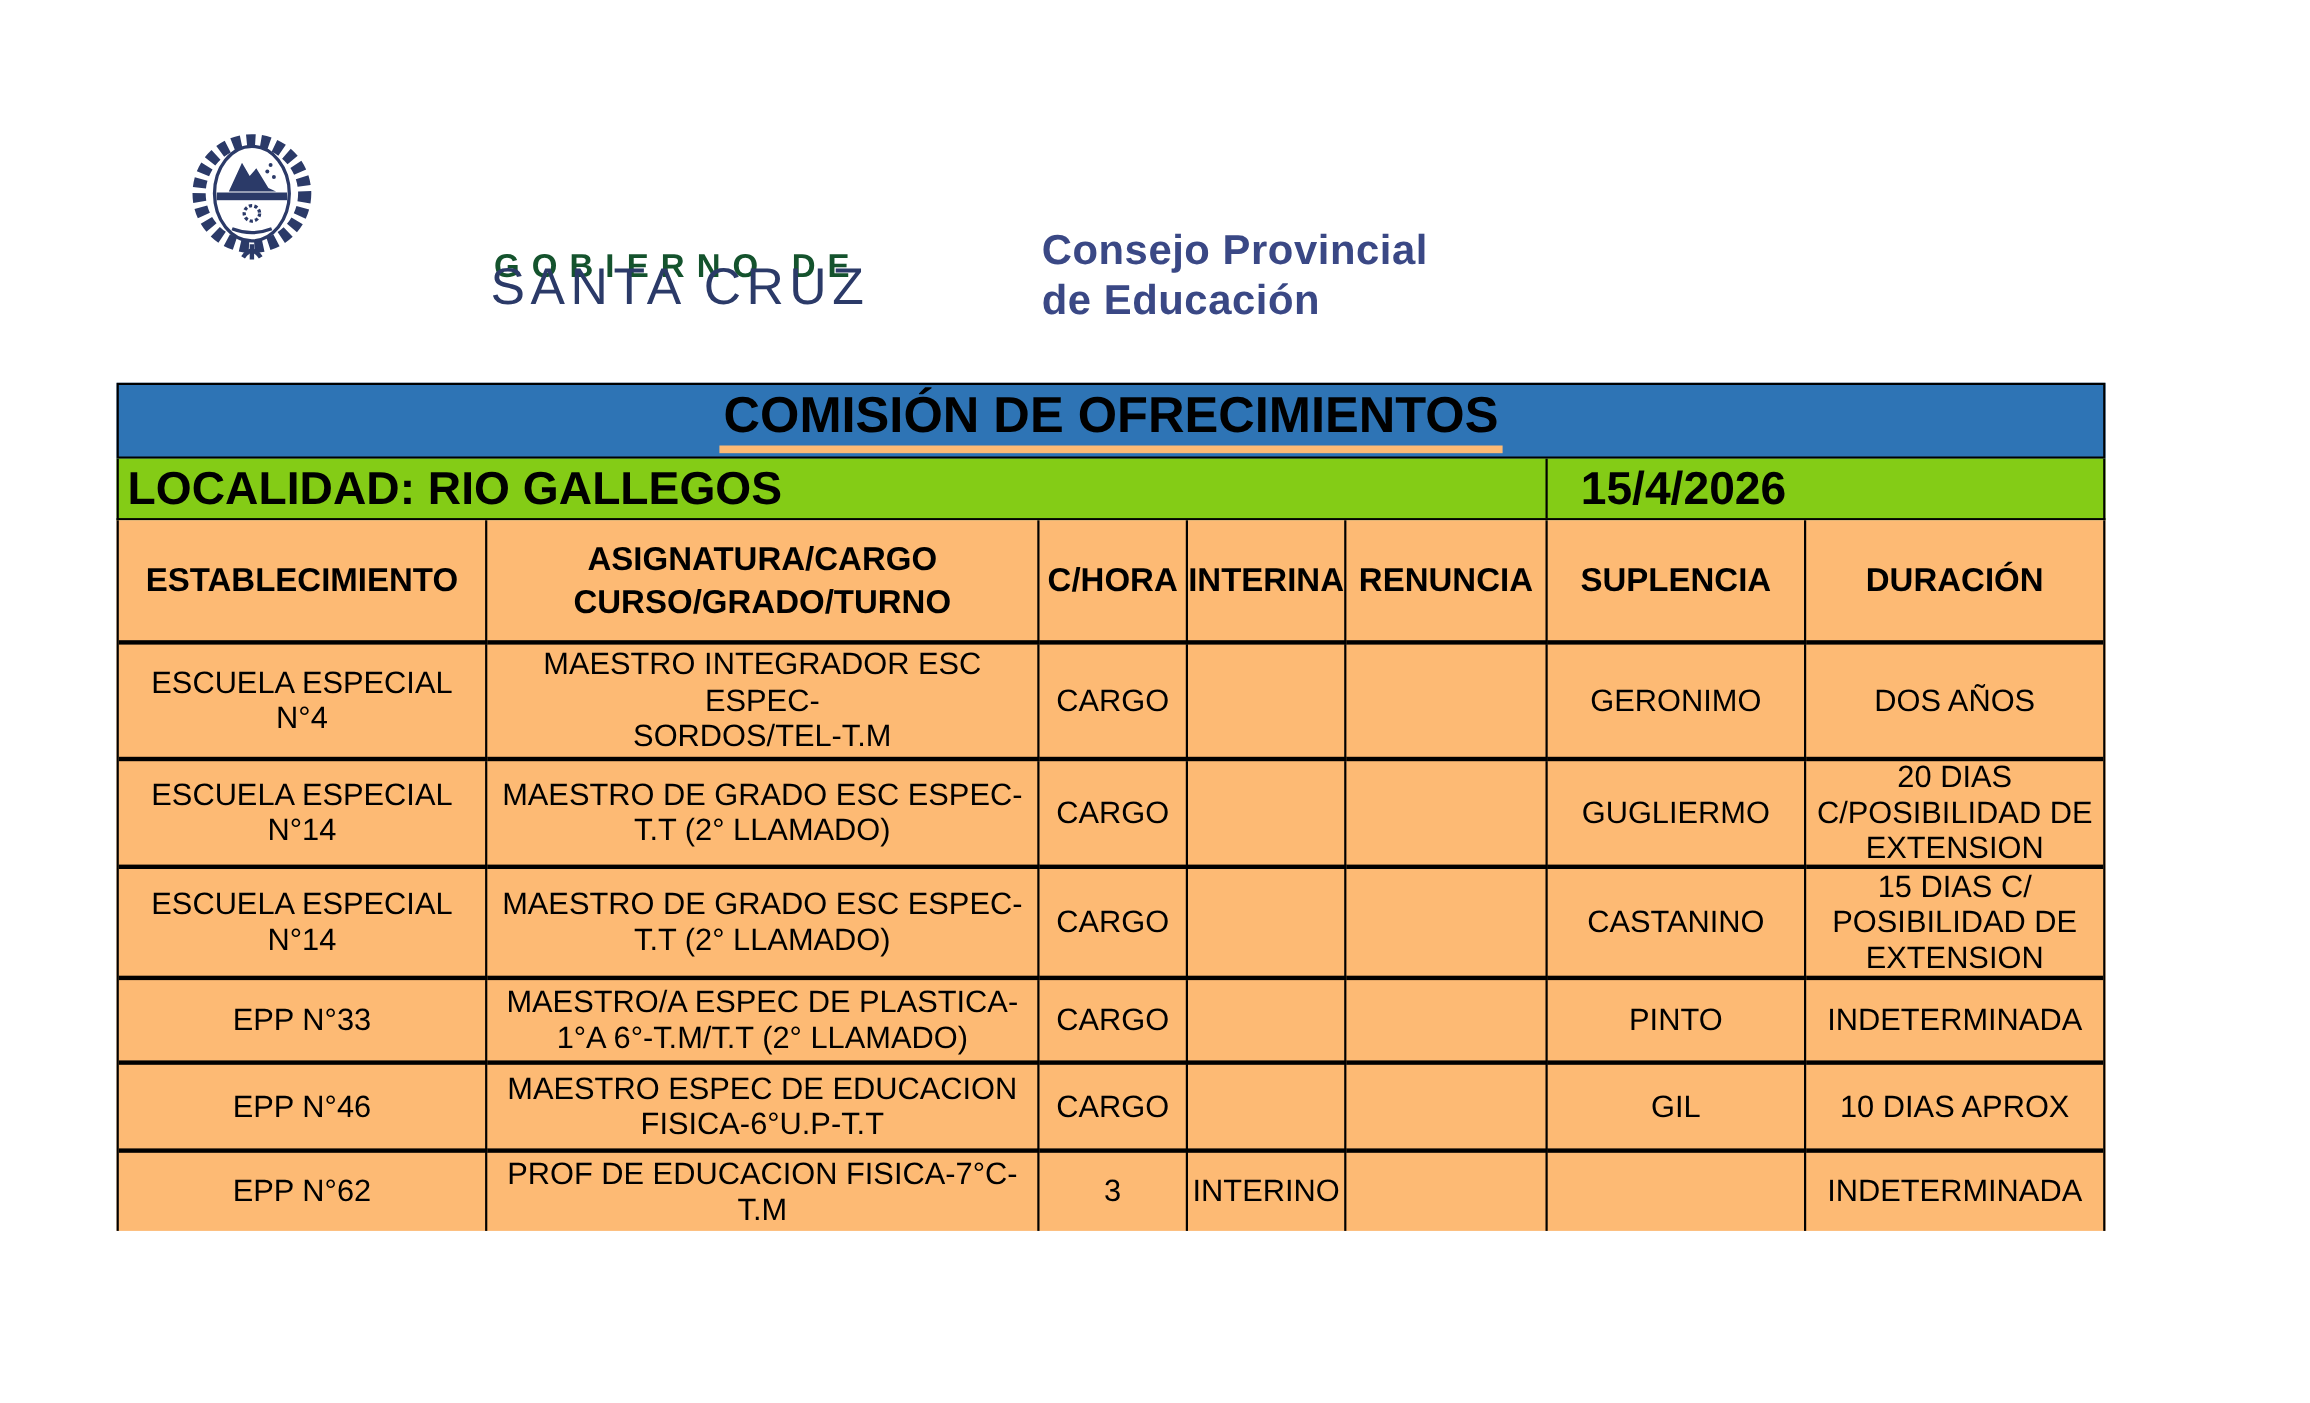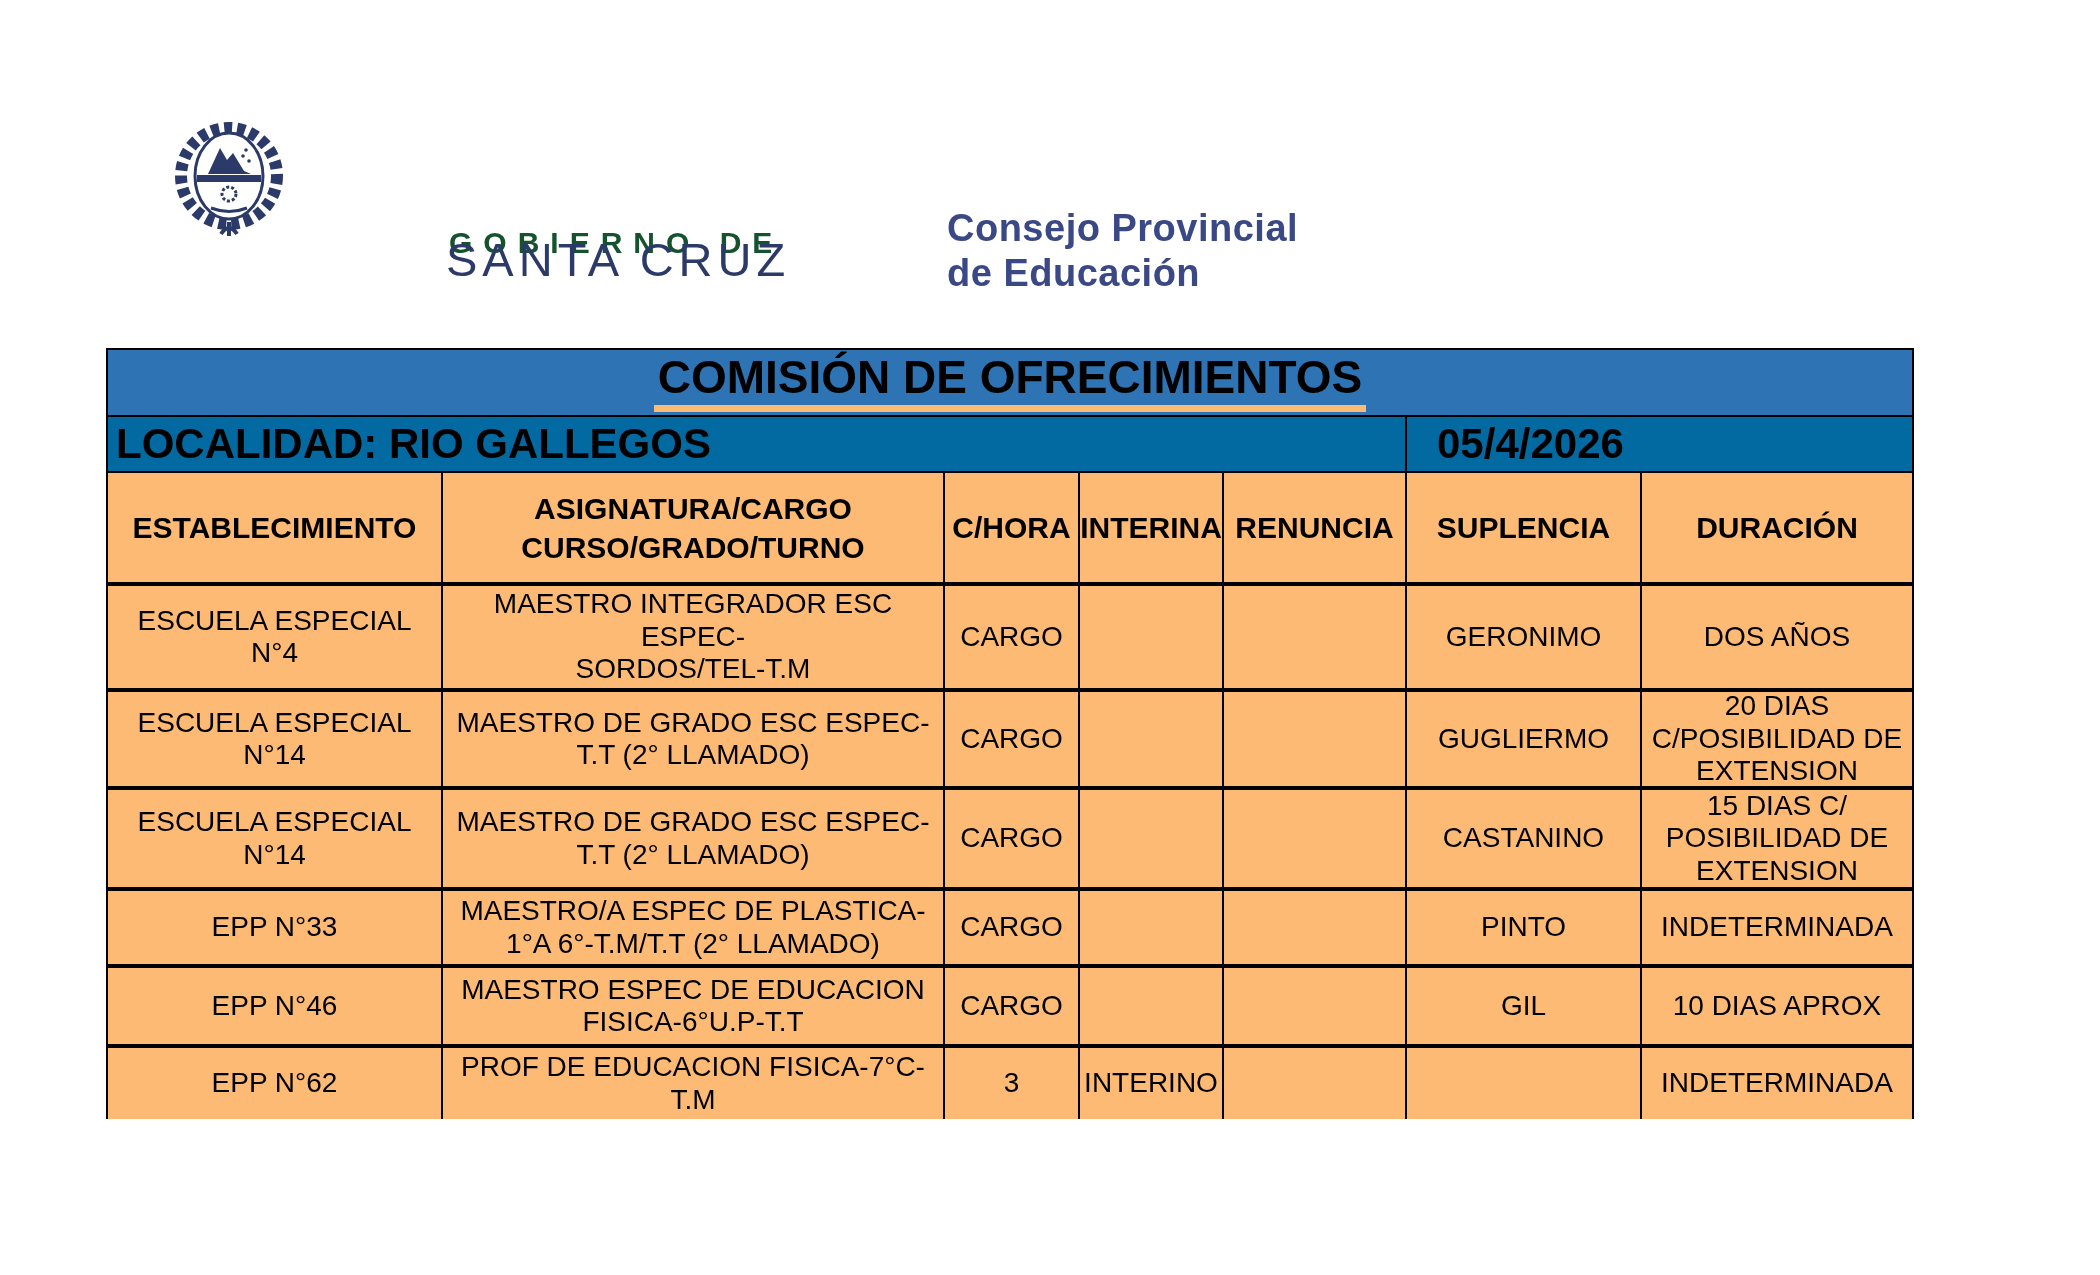--- a/index.html
+++ b/index.html
@@ -34,21 +34,21 @@
   }
   .banner-title{
     font-size:46px;font-weight:bold;color:#000;
     border-bottom:7px solid #fdba74;padding:0 4px 3px 4px;line-height:1.05;
   }
 
   
   .locrow{
     position:absolute;left:106px;top:417px;width:1808px;height:56px;
     box-sizing:border-box;border:2px solid #000;border-top:none;
-    display:flex;background:#0369a1;
+    display:flex;background:#84cc16;
   }
   .loc-cell{
     width:1299px;box-sizing:border-box;border-right:2px solid #000;
     display:flex;align-items:center;padding-left:8px;
     font-size:42px;font-weight:bold;overflow:hidden;
   }
   .date-cell{
     flex:1;display:flex;align-items:center;padding-left:30px;
     font-size:42px;font-weight:bold;overflow:hidden;
   }
@@ -96,21 +96,21 @@
 <div class="gov-big">SANTA CRUZ</div>
 <div class="council prelines">Consejo Provincial
 de Educación</div>
 
 <div class="banner" style="background:#2e74b5;">
   <span class="banner-title">COMISIÓN DE OFRECIMIENTOS</span>
 </div>
 
 <div class="locrow">
   <div class="loc-cell">LOCALIDAD: RIO GALLEGOS</div>
-  <div class="date-cell">05/4/2026</div>
+  <div class="date-cell">15/4/2026</div>
 </div>
 
 <div class="grid">
 
   <div class="hd prelines">ESTABLECIMIENTO</div>
   <div class="hd prelines">ASIGNATURA/CARGO
 CURSO/GRADO/TURNO</div>
   <div class="hd prelines">C/HORA</div>
   <div class="hd prelines">INTERINA</div>
   <div class="hd prelines">RENUNCIA</div>

